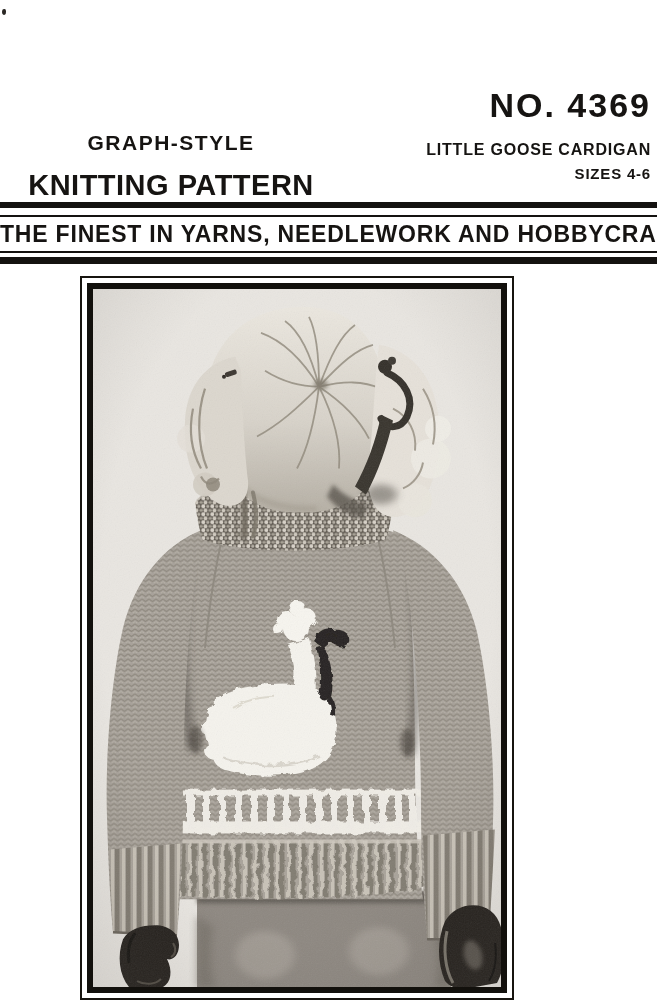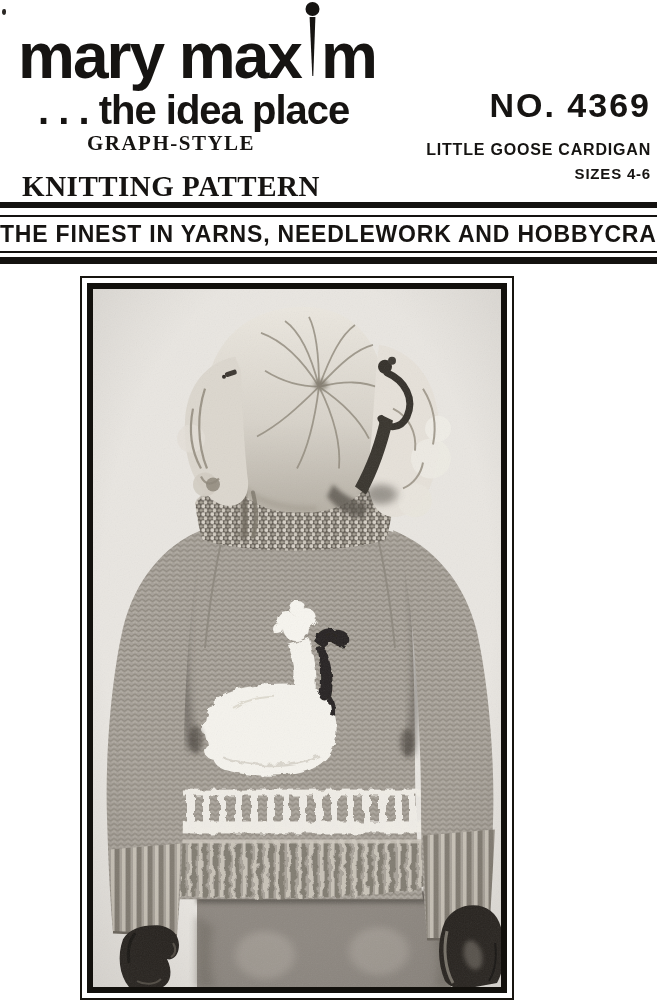--- a/index.html
+++ b/index.html
@@ -6,21 +6,21 @@
   .page{
     position:relative;width:657px;height:1000px;background:#ffffff;overflow:hidden;
     font-family:"Liberation Sans",sans-serif;color:#161412;
   }
   
   .speck{position:absolute;left:2px;top:9px;width:4px;height:6px;background:#2a2724;border-radius:50% 40% 60% 50%;}
   .logo-block{position:absolute;left:18px;top:2px;}
   .logo-line1{font-size:64px;font-weight:bold;letter-spacing:-2px;line-height:76px;white-space:nowrap;}
   .needle{display:inline-block;width:15px;height:76px;margin:0 1px -14px 4px;vertical-align:baseline;}
   .logo-line2{font-size:40px;font-weight:bold;letter-spacing:-1px;line-height:40px;margin:-4px 0 0 20px;white-space:nowrap;}
-  .subtitle-block{position:absolute;left:0;top:131px;width:342px;text-align:center;font-family:Liberation Serif, serif;}
+  .subtitle-block{position:absolute;left:0;top:131px;width:342px;text-align:center;}
   .subtitle-1{font-size:21px;font-weight:bold;letter-spacing:1.5px;}
   .subtitle-2{font-size:29px;font-weight:bold;letter-spacing:0.5px;margin-top:14px;}
   .right-block{position:absolute;right:6px;top:86px;text-align:right;}
   .pattern-number{font-size:34px;font-weight:bold;letter-spacing:2px;}
   .pattern-name{font-size:16px;font-weight:bold;letter-spacing:0.8px;margin-top:16px;}
   .pattern-sizes{font-size:15px;font-weight:bold;letter-spacing:0.8px;margin-top:6px;}
   
   .banner{position:absolute;left:0;top:202px;width:657px;}
   .bar-thick{height:6px;background:#141210;}
   .bar-thick2{height:7px;background:#141210;}
@@ -35,27 +35,20 @@
   }
   .photo-inner{border:6px solid #12100c;line-height:0;}
 </style>
 </head>
 <body>
 
 <div class="page">
 
   <div class="speck"></div>
 
-  <div class="logo-block">
-    <div class="logo-line1"><span>mary max</span><span class="needle"><svg width="15" height="76" viewBox="0 0 15 76" xmlns="http://www.w3.org/2000/svg">
-            <circle cx="7.5" cy="7" r="7" fill="#161412"></circle>
-            <polygon points="4.6,15 10.4,15 8.3,74 7.3,74" fill="#161412"></polygon>
-          </svg></span><span>m</span></div>
-    <div class="logo-line2">. . . the idea place</div>
-  </div>
 
   <div class="subtitle-block">
     <div class="subtitle-1">GRAPH-STYLE</div>
     <div class="subtitle-2">KNITTING PATTERN</div>
   </div>
 
   <div class="right-block">
     <div class="pattern-number">NO. 4369</div>
     <div class="pattern-name">LITTLE GOOSE CARDIGAN</div>
     <div class="pattern-sizes">SIZES 4-6</div>

